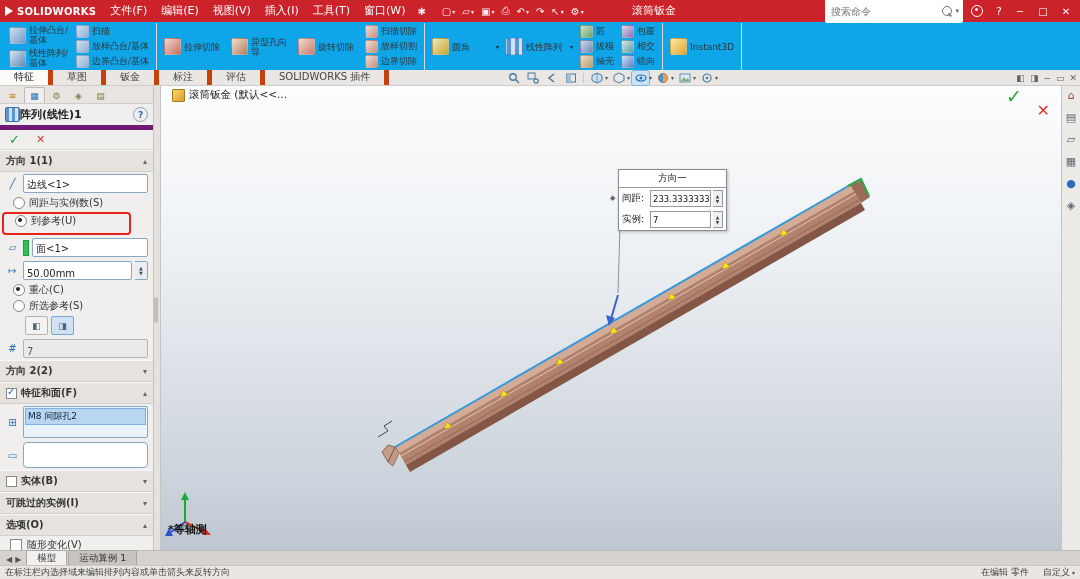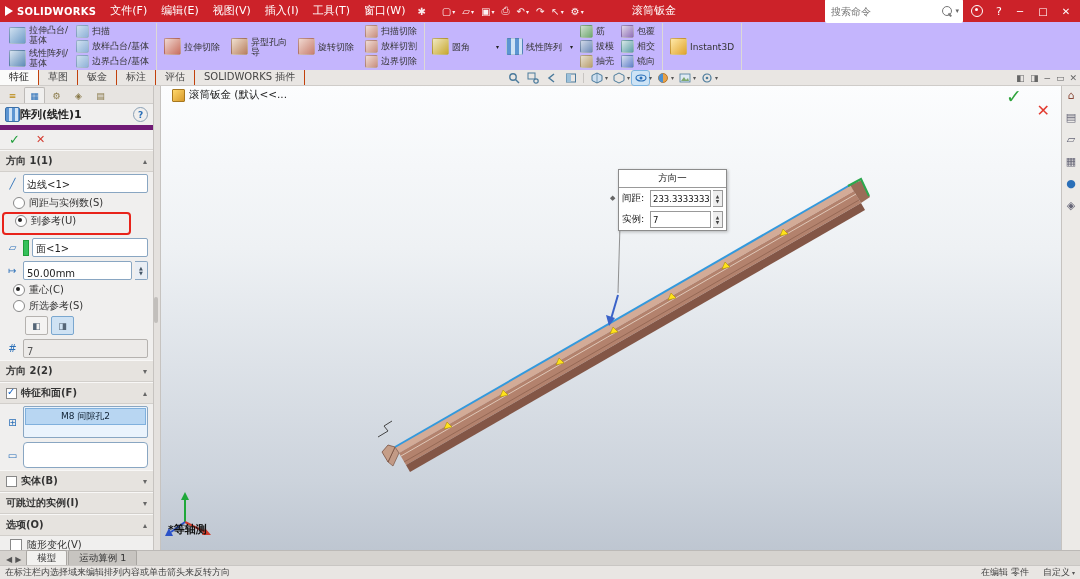--- a/index.html
+++ b/index.html
@@ -18,32 +18,32 @@
   .search{display:flex;align-items:center;background:#fff;border-radius:2px;height:24px;width:130px;padding:0 4px;gap:3px;}
   .search input{border:none;outline:none;flex:1;font-size:10px;color:#333;background:transparent;width:80px;font-family:inherit;}
   .mag{width:8px;height:8px;border:1.5px solid #777;border-radius:50%;position:relative;flex:none;}
   .mag::after{content:"";position:absolute;width:4px;height:1.5px;background:#777;transform:rotate(45deg);left:5px;top:7px;}
   .search .scar{color:#666;font-size:7px;}
   .person{width:10px;height:10px;border:1px solid #fff;border-radius:50%;margin:0 5px;position:relative;}
   .person::after{content:"";position:absolute;left:2.5px;top:1.5px;width:3px;height:3px;border-radius:50%;background:#fff;}
   .tb-ico{width:16px;text-align:center;font-size:11px;}
   .win-btn{width:20px;text-align:center;font-size:10px;}
   
-  .ribbon{position:absolute;top:22px;left:0;right:0;height:47px;background:#c4b5fd;border-bottom:1px solid #d4d1ce;display:flex;align-items:stretch;padding:1px 2px;z-index:20;}
+  .ribbon{position:absolute;top:22px;left:0;right:0;height:47px;background:#0ea5e9;border-bottom:1px solid #d4d1ce;display:flex;align-items:stretch;padding:1px 2px;z-index:20;}
   .rgroup{display:flex;align-items:center;padding:0 5px;border-right:1px solid #ddd9d6;gap:3px;}
   .rcol{display:flex;flex-direction:column;justify-content:center;gap:1px;}
   .rbtn{display:flex;align-items:center;gap:3px;padding:1px 2px;border-radius:2px;}
   .rbtn .lb{font-size:9px;line-height:10px;color:#333;width:40px;}
   .rbtn-sm{display:flex;align-items:center;gap:3px;padding:0 2px;height:14px;}
   .rbtn-sm .lb{font-size:9px;color:#333;white-space:nowrap;width:auto;}
   .ric{width:15px;height:15px;border-radius:2px;flex:none;border:1px solid rgba(0,0,0,.12);}
   .ric-sm{width:11px;height:11px;}
   
   .tabrow{position:absolute;top:70px;left:0;right:0;height:15px;background:#e9e6e3;border-bottom:1px solid #cfccc9;display:flex;align-items:stretch;z-index:20;}
-  .ctab{padding:0 9px;font-size:10px;line-height:14px;color:#444;border-right:1px solid #c2410c;}
+  .ctab{padding:0 14px;font-size:10px;line-height:14px;color:#444;border-right:5px solid #c2410c;}
   .ctab.active{background:#fbfbfa;color:#111;}
   .hud{position:absolute;left:505px;top:0;height:15px;display:flex;align-items:center;gap:2px;}
   .hicon{width:17px;height:14px;display:flex;align-items:center;justify-content:center;border-radius:2px;}
   .hicon.active{background:#cde3f5;outline:1px solid #7db4e0;}
   .hcar{font-size:6px;color:#555;margin-left:-2px;}
   .hsep{width:1px;height:10px;background:#c8c5c2;margin:0 2px;}
   .tabrow-right{position:absolute;right:3px;top:0;height:15px;display:flex;align-items:center;gap:5px;color:#666;font-size:9px;}
   
   .panel{position:absolute;top:85px;left:0;width:153px;bottom:28px;background:#f0efee;border-right:1px solid #c6c3c0;overflow:hidden;font-size:10px;z-index:10;}
   .pm-tabs{height:17px;background:#e7e4e1;display:flex;align-items:flex-end;padding:1px 2px 0;gap:1px;border-bottom:1px solid #cfccc9;}
@@ -65,21 +65,21 @@
   .spin{width:12px;height:17px;border:1px solid #89a6c2;border-left:none;background:#e9eef4;display:flex;flex-direction:column;align-items:center;justify-content:center;font-size:5px;color:#456;line-height:5px;border-radius:0 2px 2px 0;flex:none;}
   .rrow{display:flex;align-items:center;gap:4px;padding:1px 4px 1px 13px;color:#333;}
   .rad{width:10px;height:10px;border:1px solid #888;border-radius:50%;background:#fff;flex:none;position:relative;}
   .rad.on::after{content:"";position:absolute;left:2px;top:2px;width:4px;height:4px;border-radius:50%;background:#222;}
   .ann{border:2px solid #e8231a;border-radius:4px;margin:1px 22px 1px 2px;}
   .ann .rrow{padding:0 4px 5px 11px;}
   .greenbar{width:4px;height:14px;background:#35c05a;border:1px solid #1f9e3a;flex:none;}
   .tgl{display:flex;gap:3px;padding:2px 5px 2px 25px;}
   .tbtn{width:21px;height:17px;border:1px solid #b5b2af;background:#f4f3f2;border-radius:2px;display:flex;align-items:center;justify-content:center;font-size:9px;color:#567;}
   .tbtn.on{background:#cfe2f3;border-color:#7aa7cf;}
-  .lbox{flex:1;border:1px solid #89a6c2;border-radius:2px;background:#eaf3fc;min-height:28px;padding:1px;text-align:center;}
+  .lbox{flex:1;border:1px solid #89a6c2;border-radius:2px;background:#eaf3fc;min-height:28px;padding:1px;}
   .lbox .it{background:#b8d6f2;border:1px solid #7fb0dd;font-size:9px;padding:1px 2px;color:#123;}
   .lbox.empty{background:#fff;min-height:22px;border-radius:4px;}
   .cbrow{display:flex;align-items:center;gap:5px;padding:2px 4px 2px 10px;color:#333;}
   .cb{width:10px;height:10px;border:1px solid #888;background:#fff;flex:none;position:relative;}
   .cb.on::after{content:"✓";position:absolute;left:0;top:-3px;font-size:10px;color:#1a66c4;font-weight:bold;}
   .cb-sm{width:9px;height:9px;}
   
   .splitter{position:absolute;top:85px;left:153px;width:7px;bottom:28px;background:#e4e1de;border-right:1px solid #c6c3c0;z-index:5;}
   .splitter .hd{position:absolute;top:212px;left:1px;width:4px;height:26px;background:#c2bfbc;border-radius:2px;}
   .viewport{position:absolute;top:85px;left:160px;right:18px;bottom:28px;background:linear-gradient(180deg,#fcfdfe 0%,#eef1f4 35%,#ccd3dc 85%,#bec6d1 100%);overflow:hidden;}

